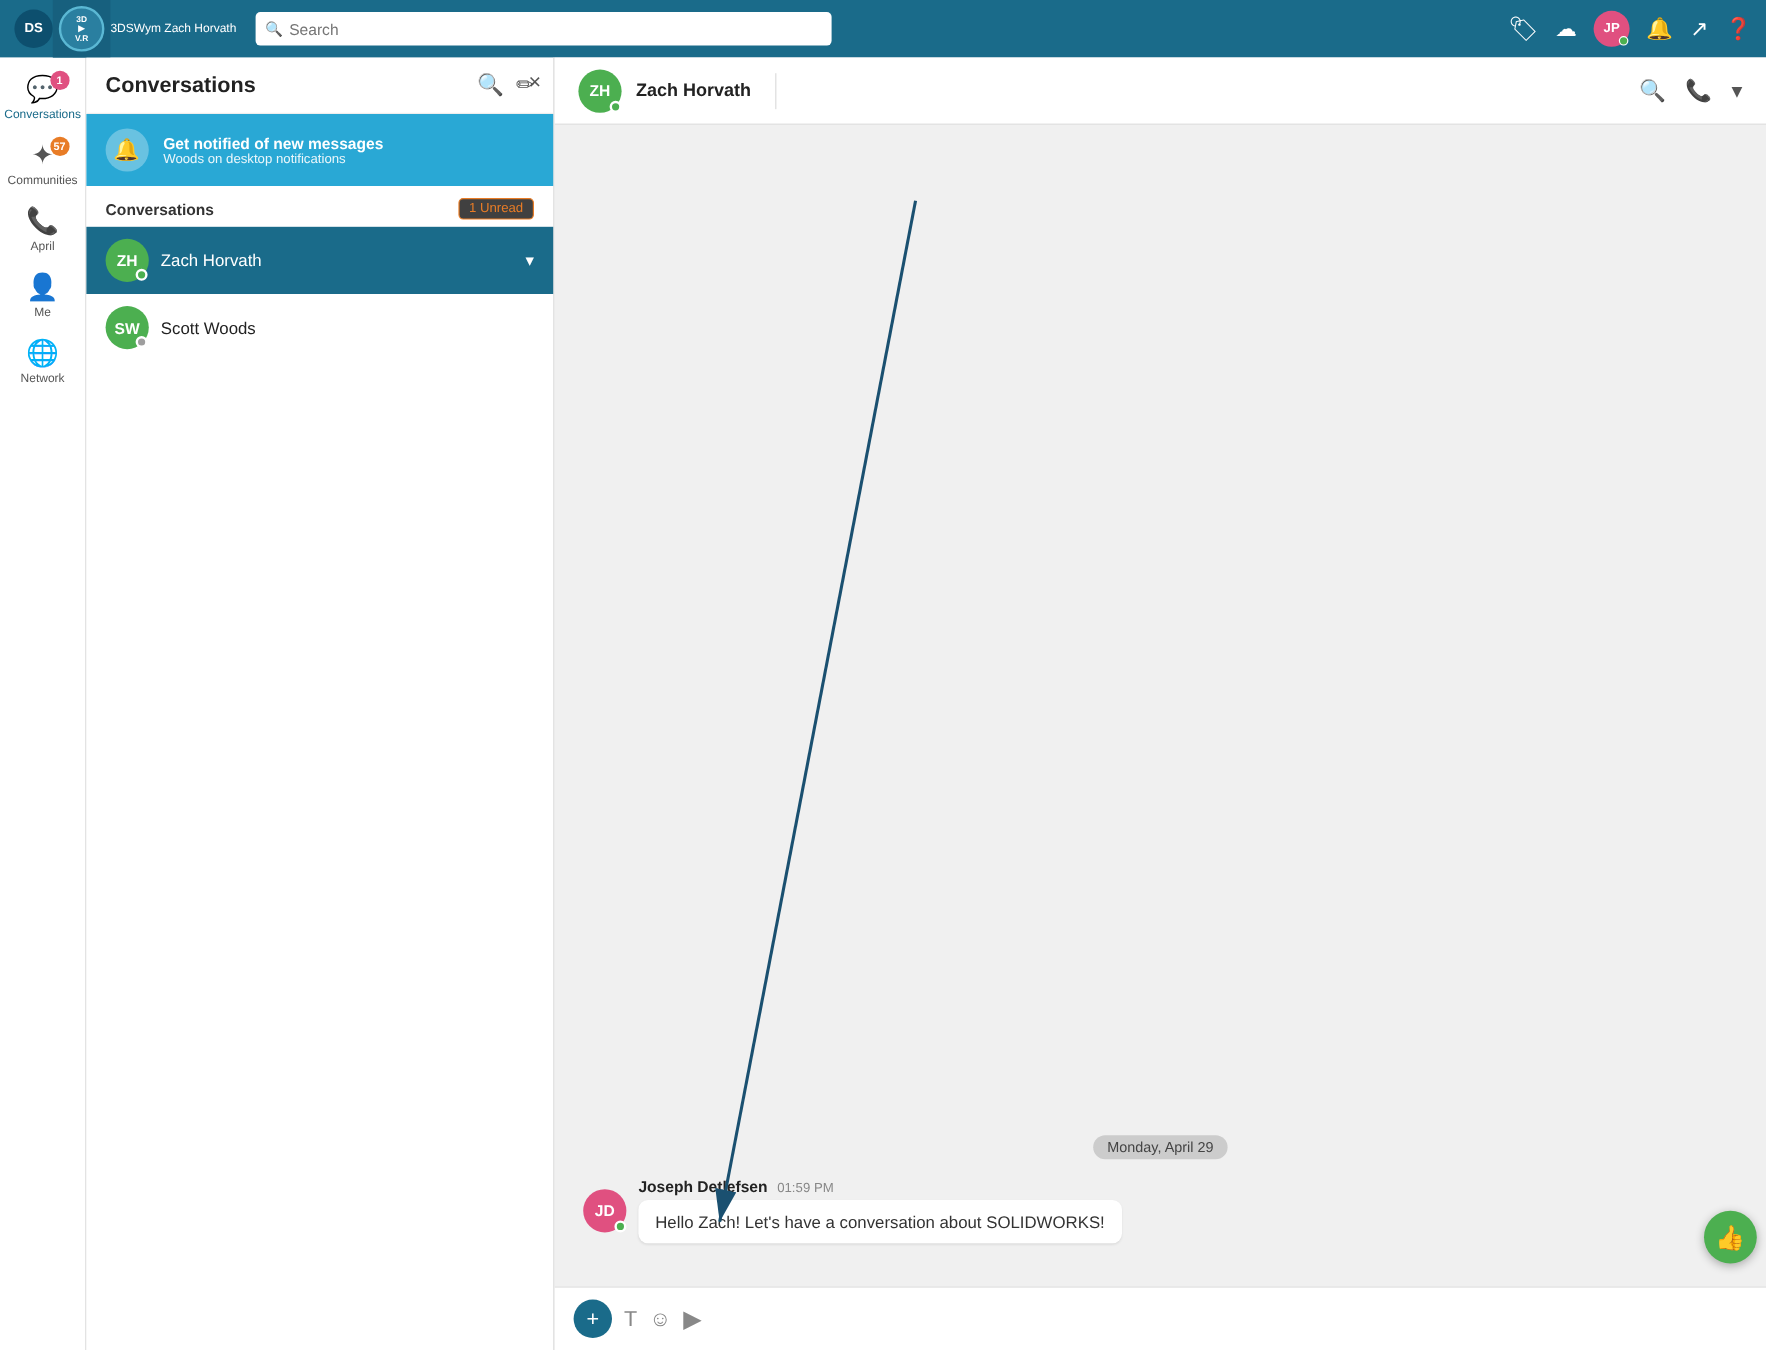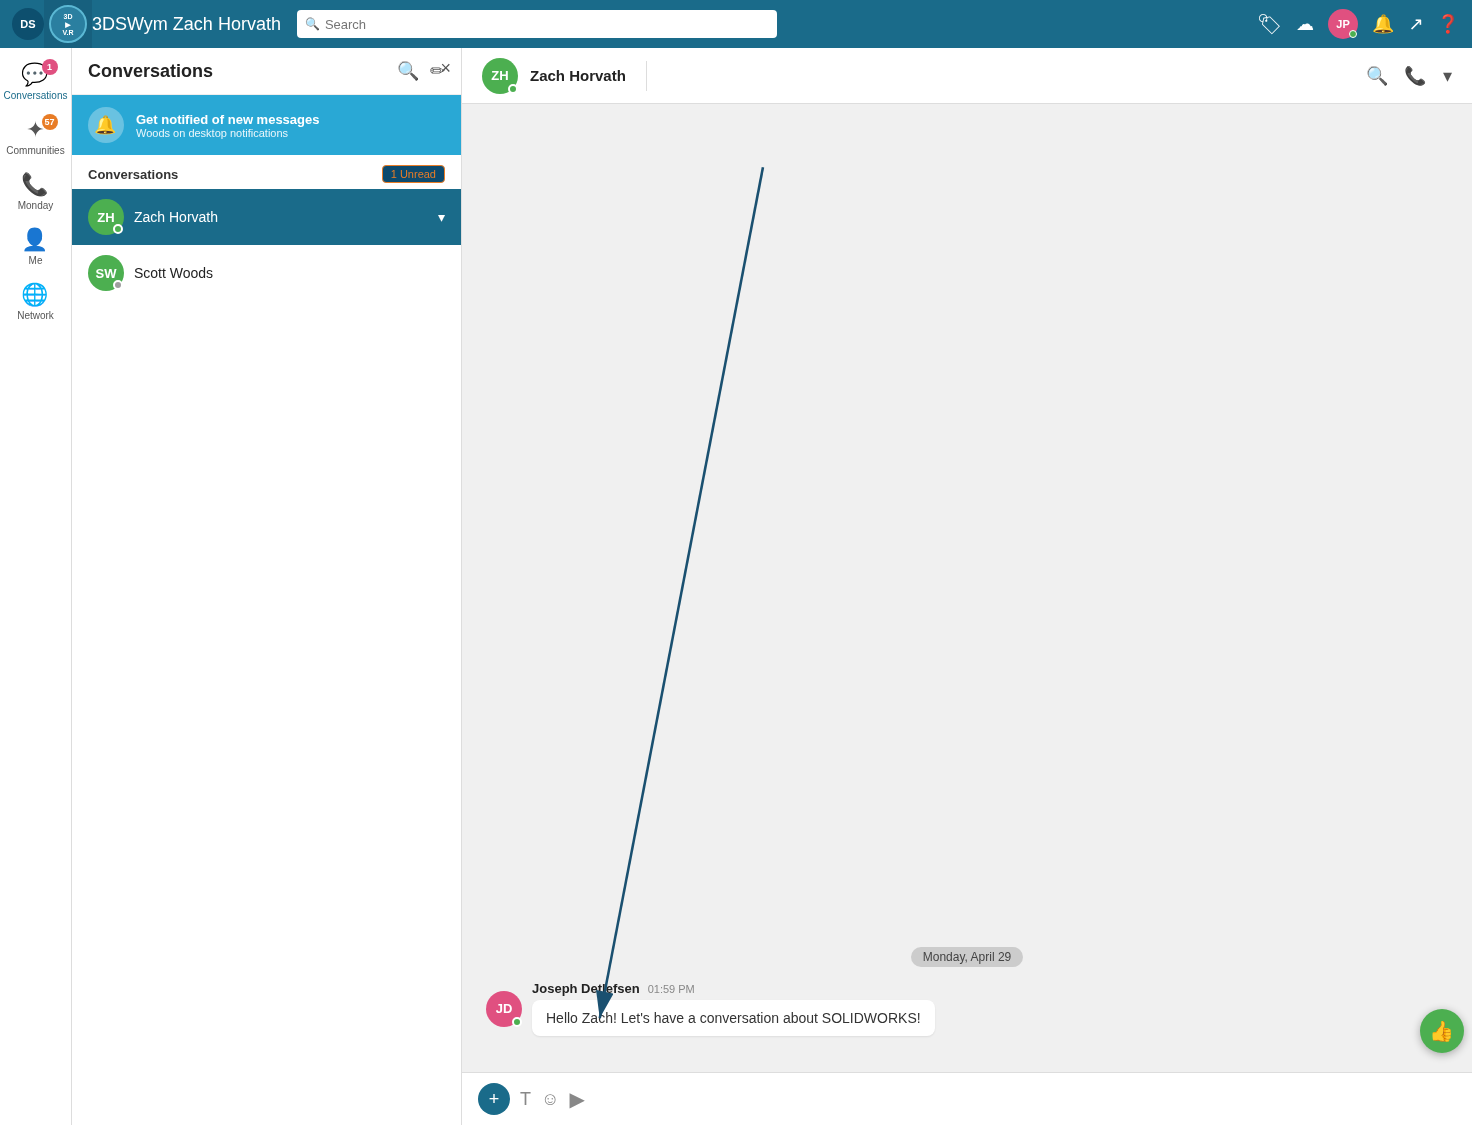--- a/index.html
+++ b/index.html
@@ -24,21 +24,21 @@
       flex-shrink: 0; position: relative;
     }
     .brand-circle {
       width: 38px; height: 38px; border-radius: 50%;
       background: #2a7fa0; border: 2px solid #5bb8d4;
       display: flex; align-items: center; justify-content: center;
       flex-direction: column; gap: 1px;
     }
     .brand-text { color: white; font-size: 7px; font-weight: bold; line-height: 1; }
     .top-nav-app-name {
-      color: white; font-size: 18px; font-weight: 500; flex-shrink: 0;
+      color: white; font-size: 10px; font-weight: 500; flex-shrink: 0;
     }
     .top-nav-search {
       flex: 1; max-width: 480px; margin: 0 16px;
     }
     .top-nav-search input {
       width: 100%; height: 28px; border-radius: 4px;
       border: none; padding: 0 8px 0 28px;
       font-size: 13px; background: white; outline: none;
     }
     .search-wrap { position: relative; }
@@ -123,21 +123,21 @@
     .notif-sub { font-size: 11px; opacity: 0.9; }
 
     
     .conv-section { padding: 0; }
     .conv-section-header {
       display: flex; align-items: center; justify-content: space-between;
       padding: 10px 16px 6px;
     }
     .conv-section-title { font-size: 13px; font-weight: 600; color: #333; }
     .unread-badge {
-      background: #0c4a6e; border: 1px solid #e87c26; color: #e87c26;
+      background: #404040; border: 1px solid #e87c26; color: #e87c26;
       border-radius: 4px; font-size: 11px; font-weight: 500;
       padding: 2px 8px;
     }
 
     
     .conv-item {
       display: flex; align-items: center; gap: 10px;
       padding: 10px 16px; cursor: pointer; position: relative;
     }
     .conv-item.active { background: #1a6b8a; }
@@ -298,21 +298,21 @@
       <span class="badge">1</span>
       <span class="sidebar-label">Conversations</span>
     </div>
     <div class="sidebar-item">
       <span class="sidebar-icon">✦</span>
       <span class="badge badge-orange">57</span>
       <span class="sidebar-label">Communities</span>
     </div>
     <div class="sidebar-item">
       <span class="sidebar-icon">📞</span>
-      <span class="sidebar-label">Monday</span>
+      <span class="sidebar-label">April</span>
     </div>
     <div class="sidebar-item">
       <span class="sidebar-icon">👤</span>
       <span class="sidebar-label">Me</span>
     </div>
     <div class="sidebar-item">
       <span class="sidebar-icon">🌐</span>
       <span class="sidebar-label">Network</span>
     </div>
   </div>

